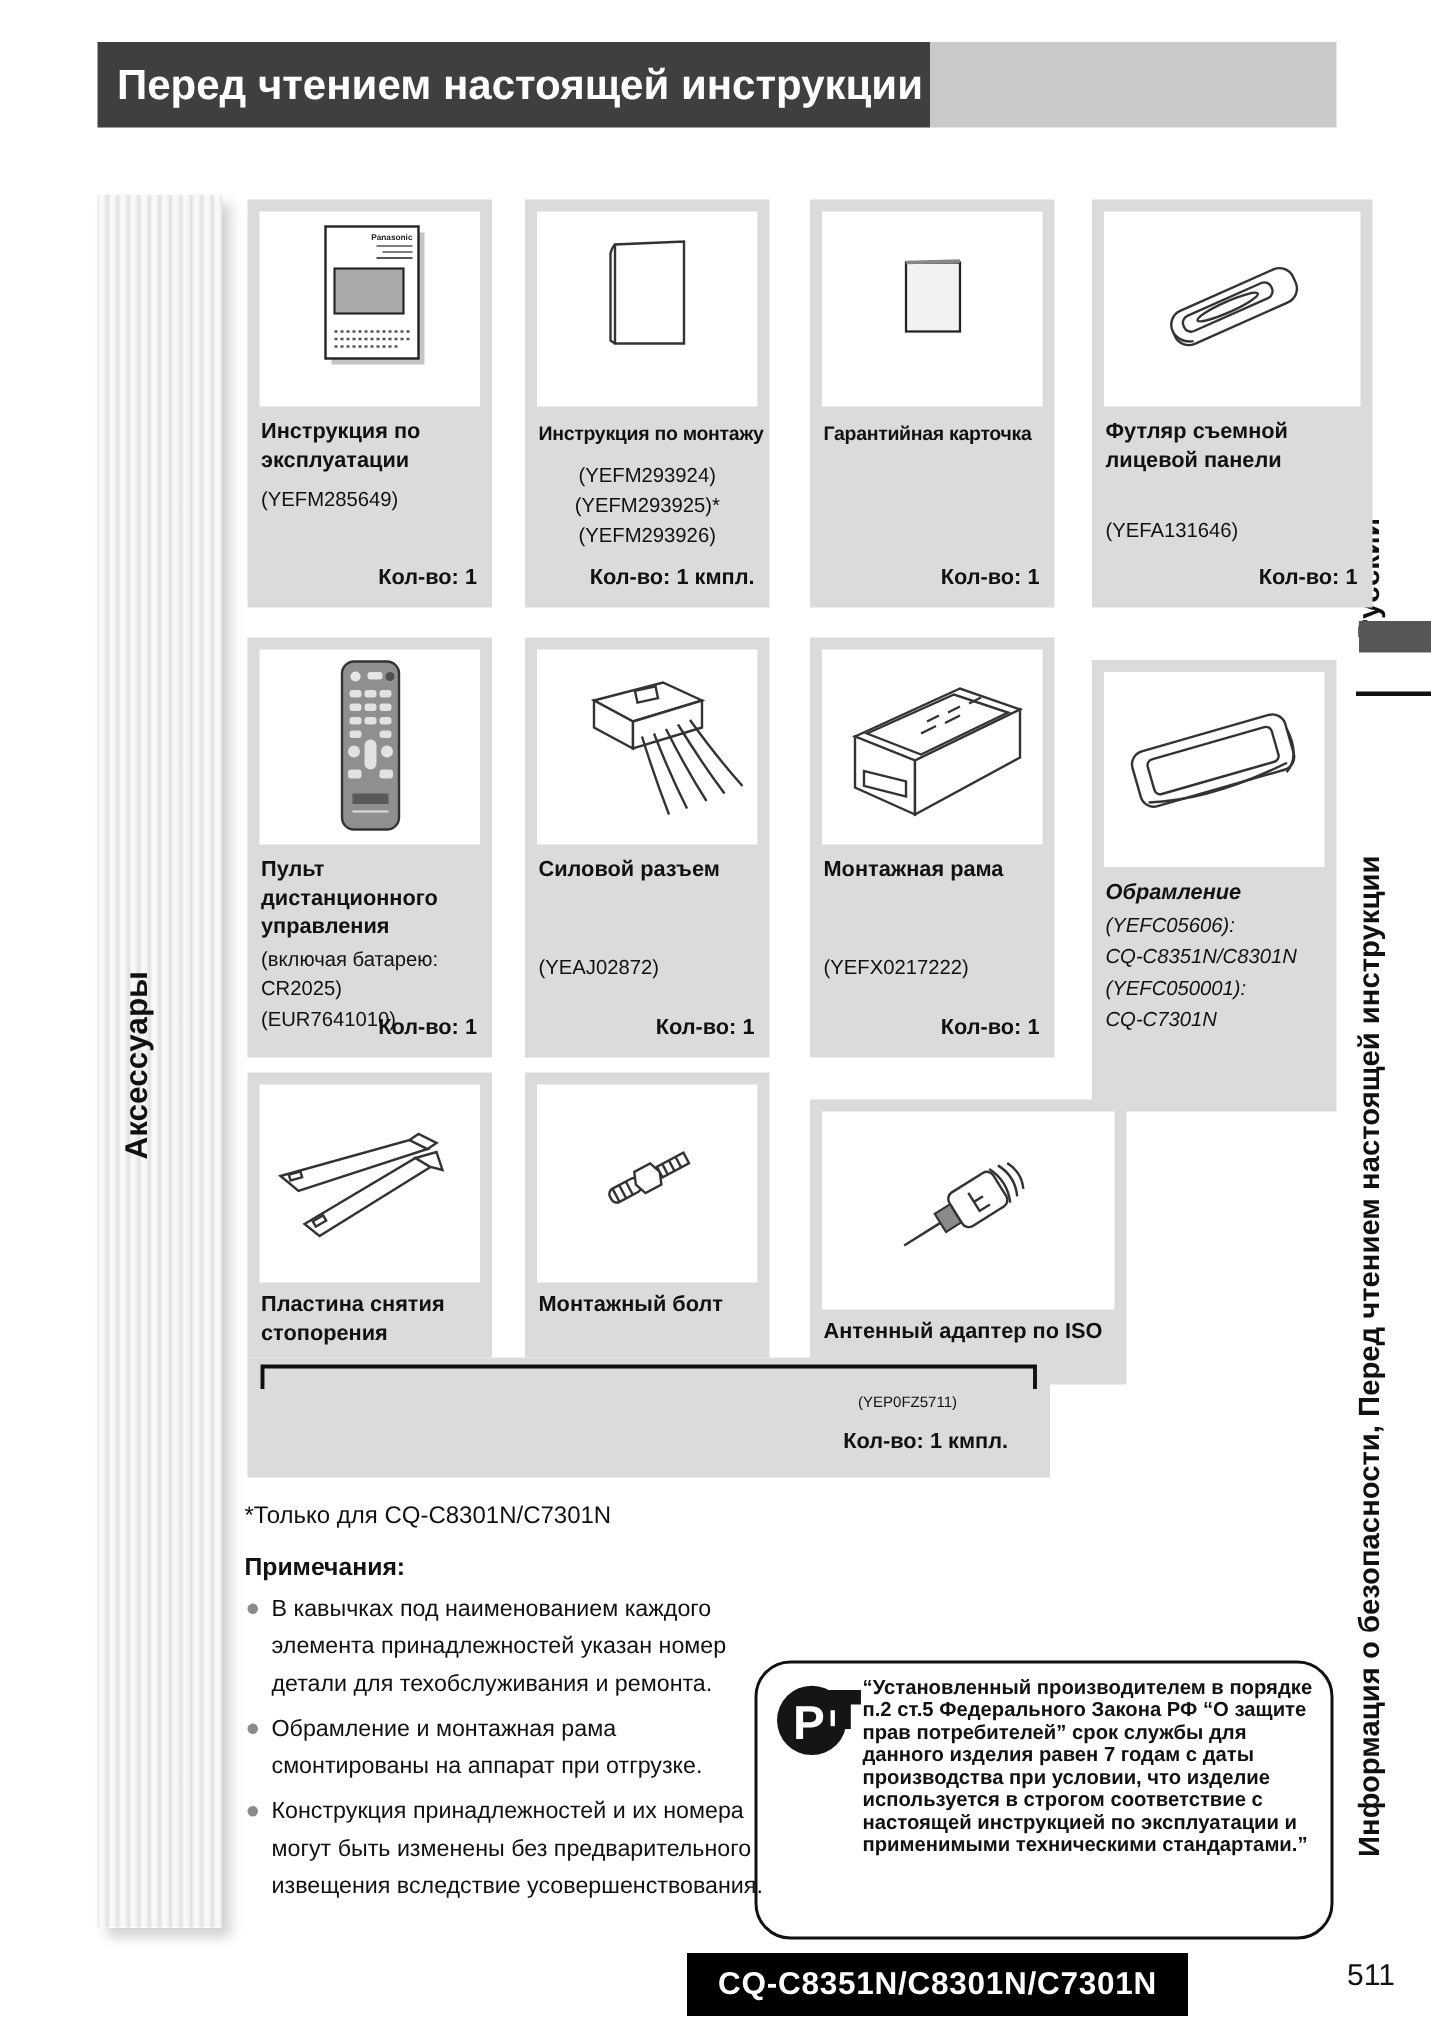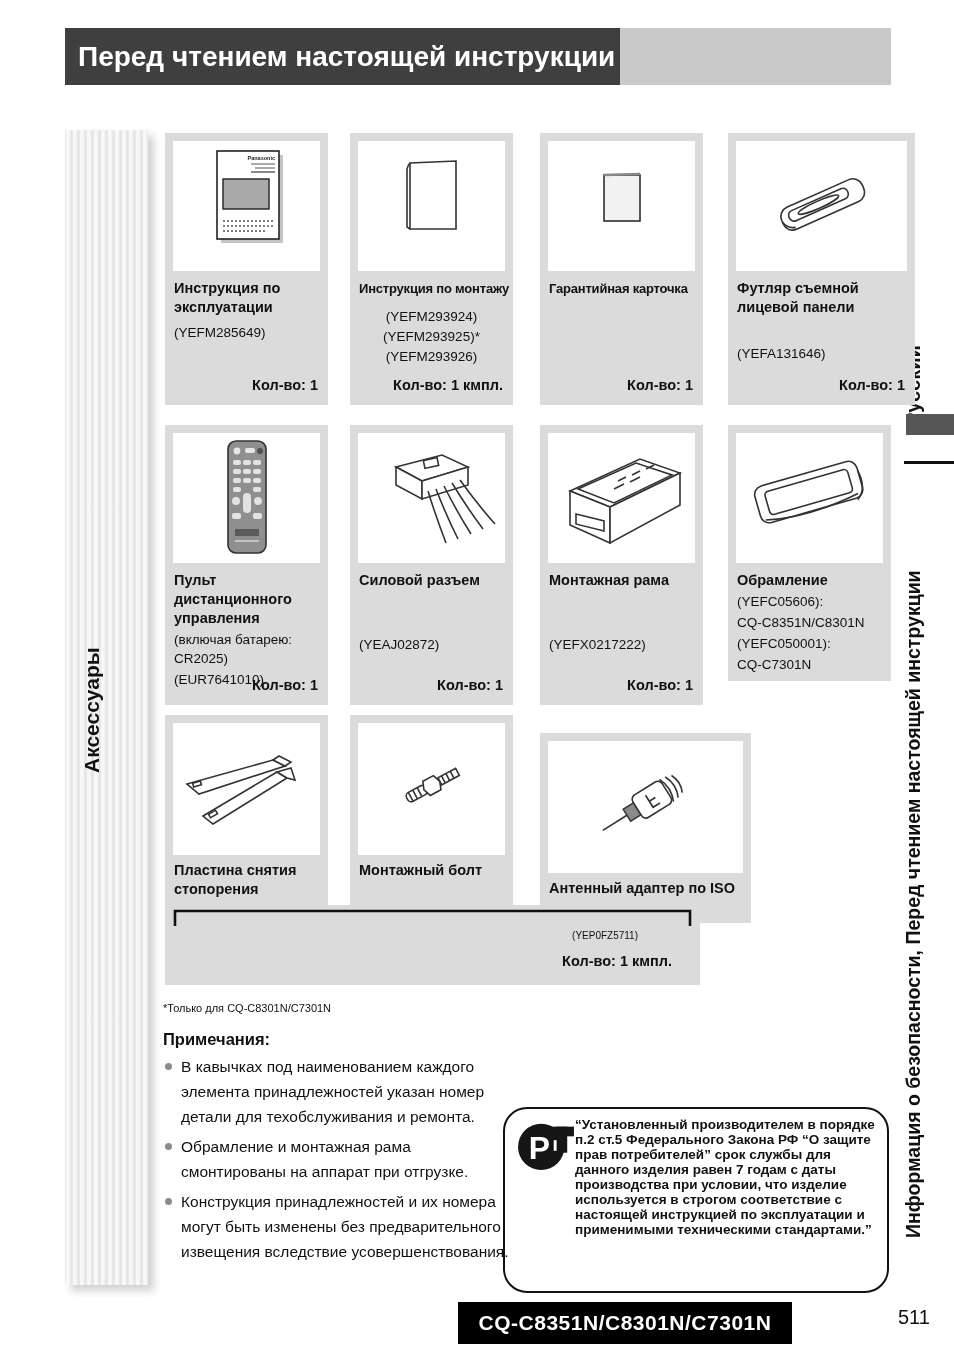--- a/index.html
+++ b/index.html
@@ -45,21 +45,21 @@
   .cpart.gap-top { margin-top:46px; }
   .cpart.nogap { margin-top:2px; line-height:19px; }
   .cqty { position:absolute; right:10px; bottom:12px; font-weight:bold; font-size:14.5px; }
   
   .strip3 { position:absolute; left:165px; top:905px; width:535px; height:80px; background:#dbdbdb; }
   .strip3 svg.bracket { position:absolute; left:4px; top:2px; }
   .strip3 .s3part { position:absolute; right:62px; top:25px; font-size:10px; }
   .strip3 .s3qty  { position:absolute; right:28px; top:48px; font-size:14.5px; font-weight:bold; }
   
   .notes { position:absolute; left:163px; top:1002px; width:352px; }
-  .only-for { font-size:11px; }
+  .only-for { font-size:16px; }
   .notes-head { font-weight:bold; font-size:16.5px; margin-top:16px; }
   .note-item { position:relative; padding-left:18px; font-size:15.5px; line-height:25px; margin-top:5px; }
   .bullet { position:absolute; left:2px; top:9px; width:7px; height:7px; border-radius:50%; background:#8b8b8b; }
   
   .certbox {
     position:absolute; left:503px; top:1107px; width:386px; height:186px;
     border:2.5px solid #111; border-radius:24px; box-sizing:border-box;
   }
   .cert-logo { position:absolute; left:12px; top:9px; width:58px; height:54px; }
   .cert-text {
@@ -238,21 +238,21 @@
         <rect x="28" y="74" width="28" height="10" transform="skewY(14)" class="ill" stroke-width="1"></rect>
       </svg>
     </div>
     <div class="ctext">
       <div class="cname">Монтажная рама</div>
       <div class="cpart gap-top">(YEFX0217222)</div>
     </div>
     <div class="cqty">Кол-во: 1</div>
   </div>
 
-  <div class="card" style="left:728px; top:425px; height:256px;">
+  <div class="card" style="left:728px; top:440px; height:301px;font-style:italic;">
     <div class="imgbox">
       <svg viewBox="0 0 147 130">
         <g transform="rotate(-16 73 60)">
           <rect x="20" y="40" width="106" height="38" rx="9" class="ill-fill"></rect>
           <rect x="30" y="47" width="86" height="24" rx="4" class="ill-fill"></rect>
           <path d="M126 52 q4 20 -8 28" class="ill" stroke-width="1.2"></path>
           <path d="M24 74 q40 10 96 0" class="ill" stroke-width="1"></path>
         </g>
       </svg>
     </div>

